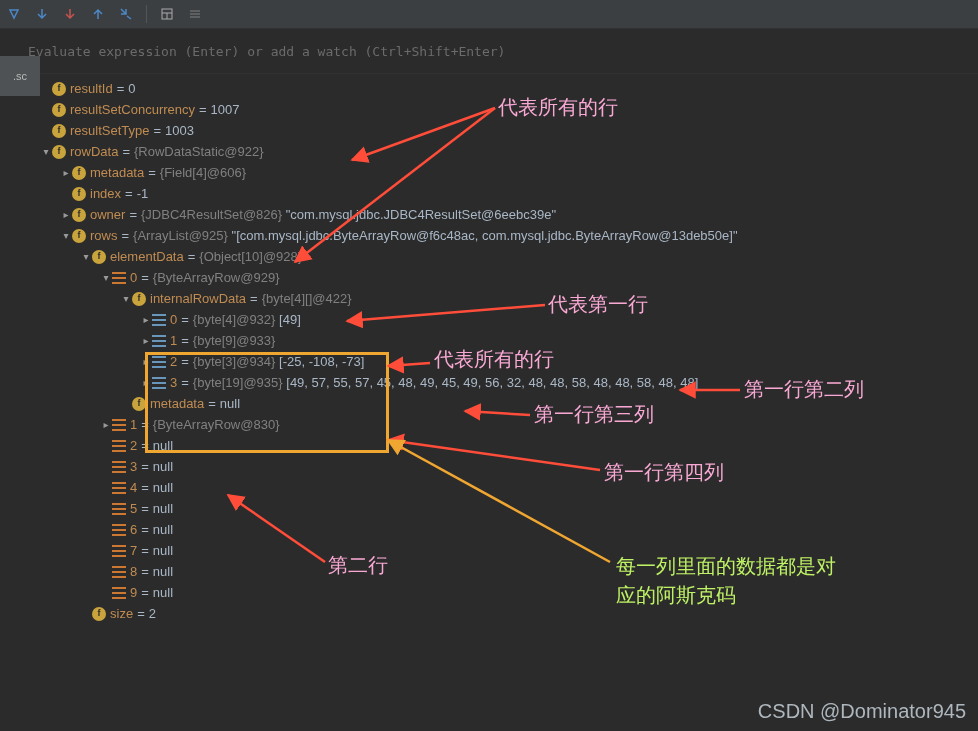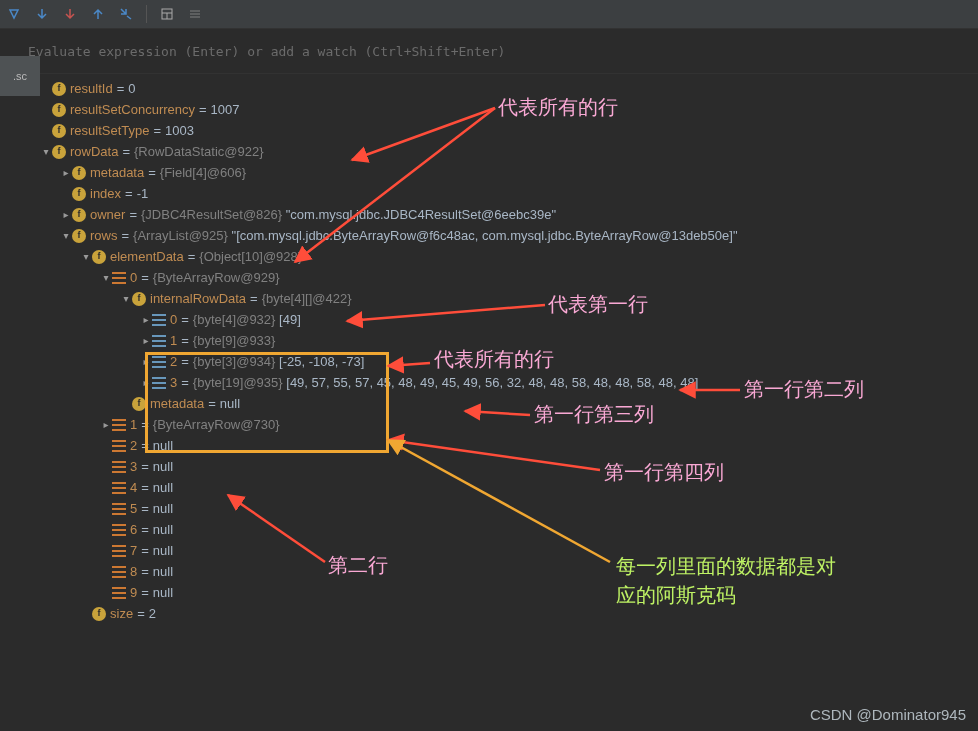--- a/index.html
+++ b/index.html
@@ -18,21 +18,21 @@
   .bar.orange span{background:#cc7832}
   .name{color:#c08c52}
   .eq{color:#a9b7c6;padding:0 4px}
   .val{color:#808080;}
   .valw{color:#a9b7c6}
   .str{color:#a9b7c6}
   .highlight-box{position:absolute;border:3px solid #f0a732;pointer-events:none}
   .annotation{position:absolute;color:#f9a8d4;font-size:20px;font-weight:500;pointer-events:none;font-family:"Microsoft YaHei",sans-serif}
   .annotation.yellow{color:#bef264}
   svg.overlay{position:absolute;left:0;top:0;pointer-events:none}
-  .watermark{position:absolute;right:12px;bottom:8px;color:#aeb7bd;font-size:15px;font-family:"Microsoft YaHei",sans-serif}
+  .watermark{position:absolute;right:12px;bottom:8px;color:#aeb7bd;font-size:20px;font-family:"Microsoft YaHei",sans-serif}
   .i1{padding-left:0px}.i2{padding-left:20px}.i3{padding-left:40px}.i4{padding-left:60px}
   .i5{padding-left:80px}.i6{padding-left:100px}
 </style>
 </head>
 <body>
 
 <div class="toolbar">
   <span class="ic">
       <svg width="14" height="14" viewBox="0 0 14 14">
         <path d="M3 3 L11 3 L7 11 Z" fill="none" stroke="#4a88c7" stroke-width="1.5"></path>
@@ -177,21 +177,21 @@
     </div>
         <div class="row i4">
       <span class="arrow">▸</span>
       <span class="bar orange">
         <span></span>
         <span></span>
         <span></span>
       </span>
       <span class="name">1</span>
       <span class="eq">=</span>
-      <span class="val">{ByteArrayRow@730}</span>
+      <span class="val">{ByteArrayRow@830}</span>
     </div>
         <div class="row i4">
       <span class="arrow"></span>
       <span class="bar orange">
         <span></span>
         <span></span>
         <span></span>
       </span>
       <span class="name">2</span>
       <span class="eq">=</span>

